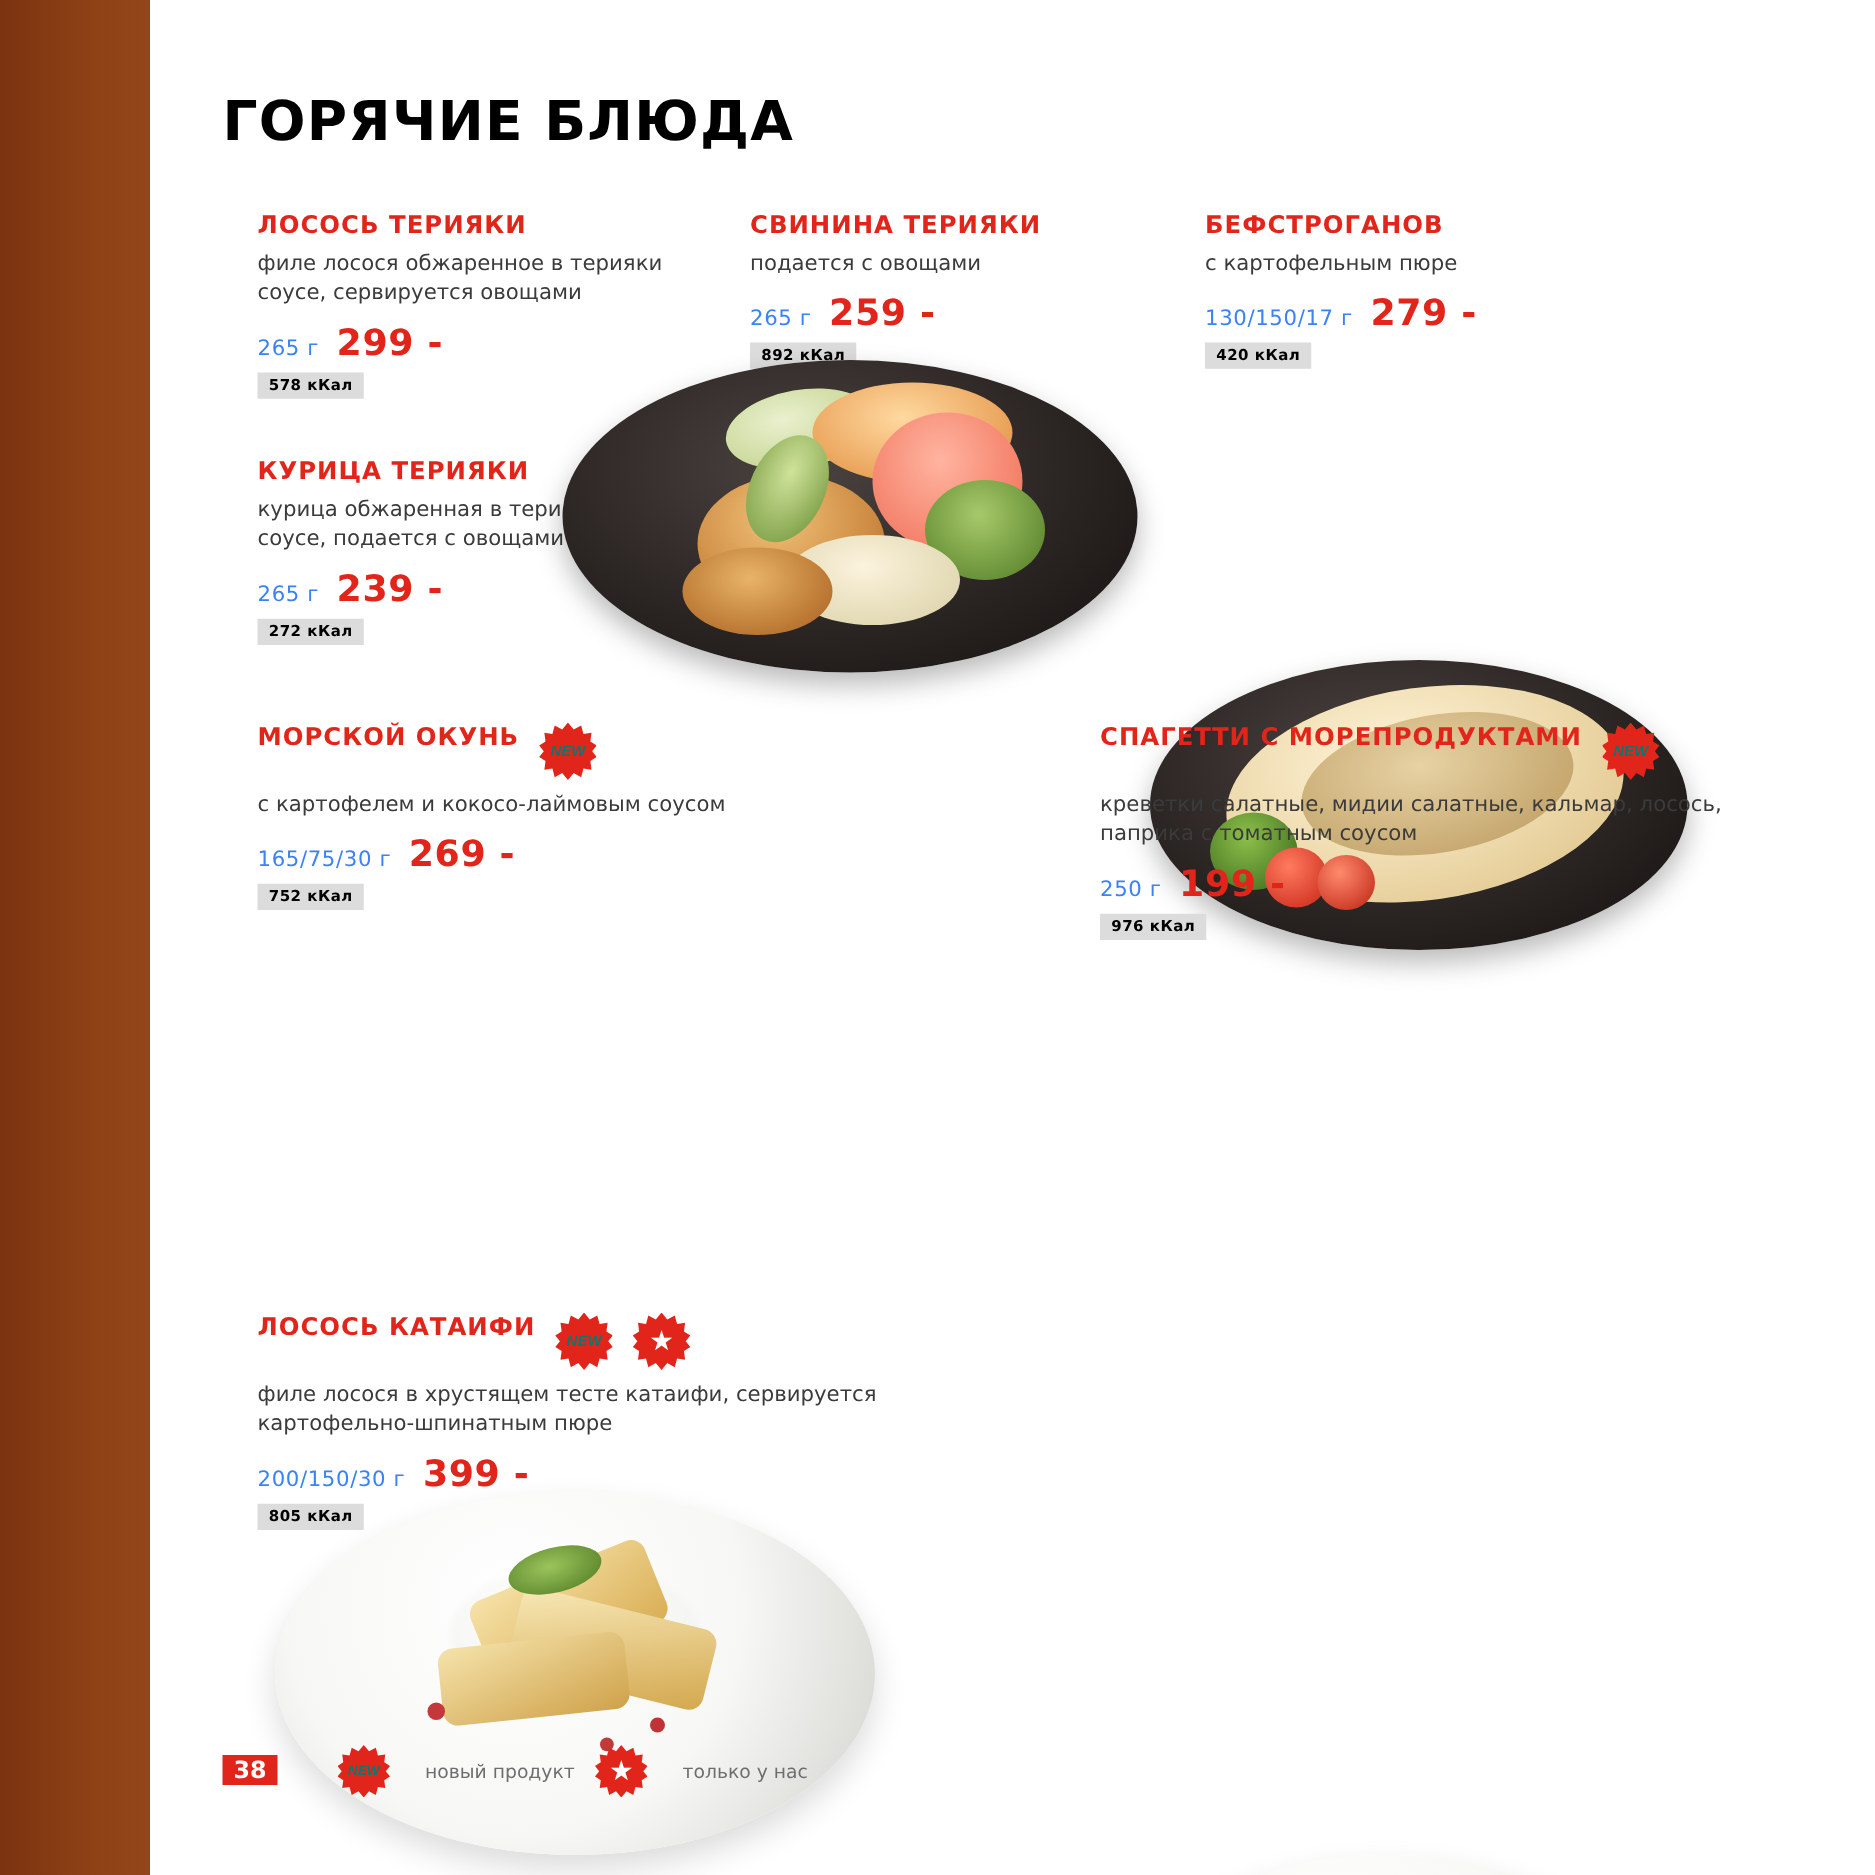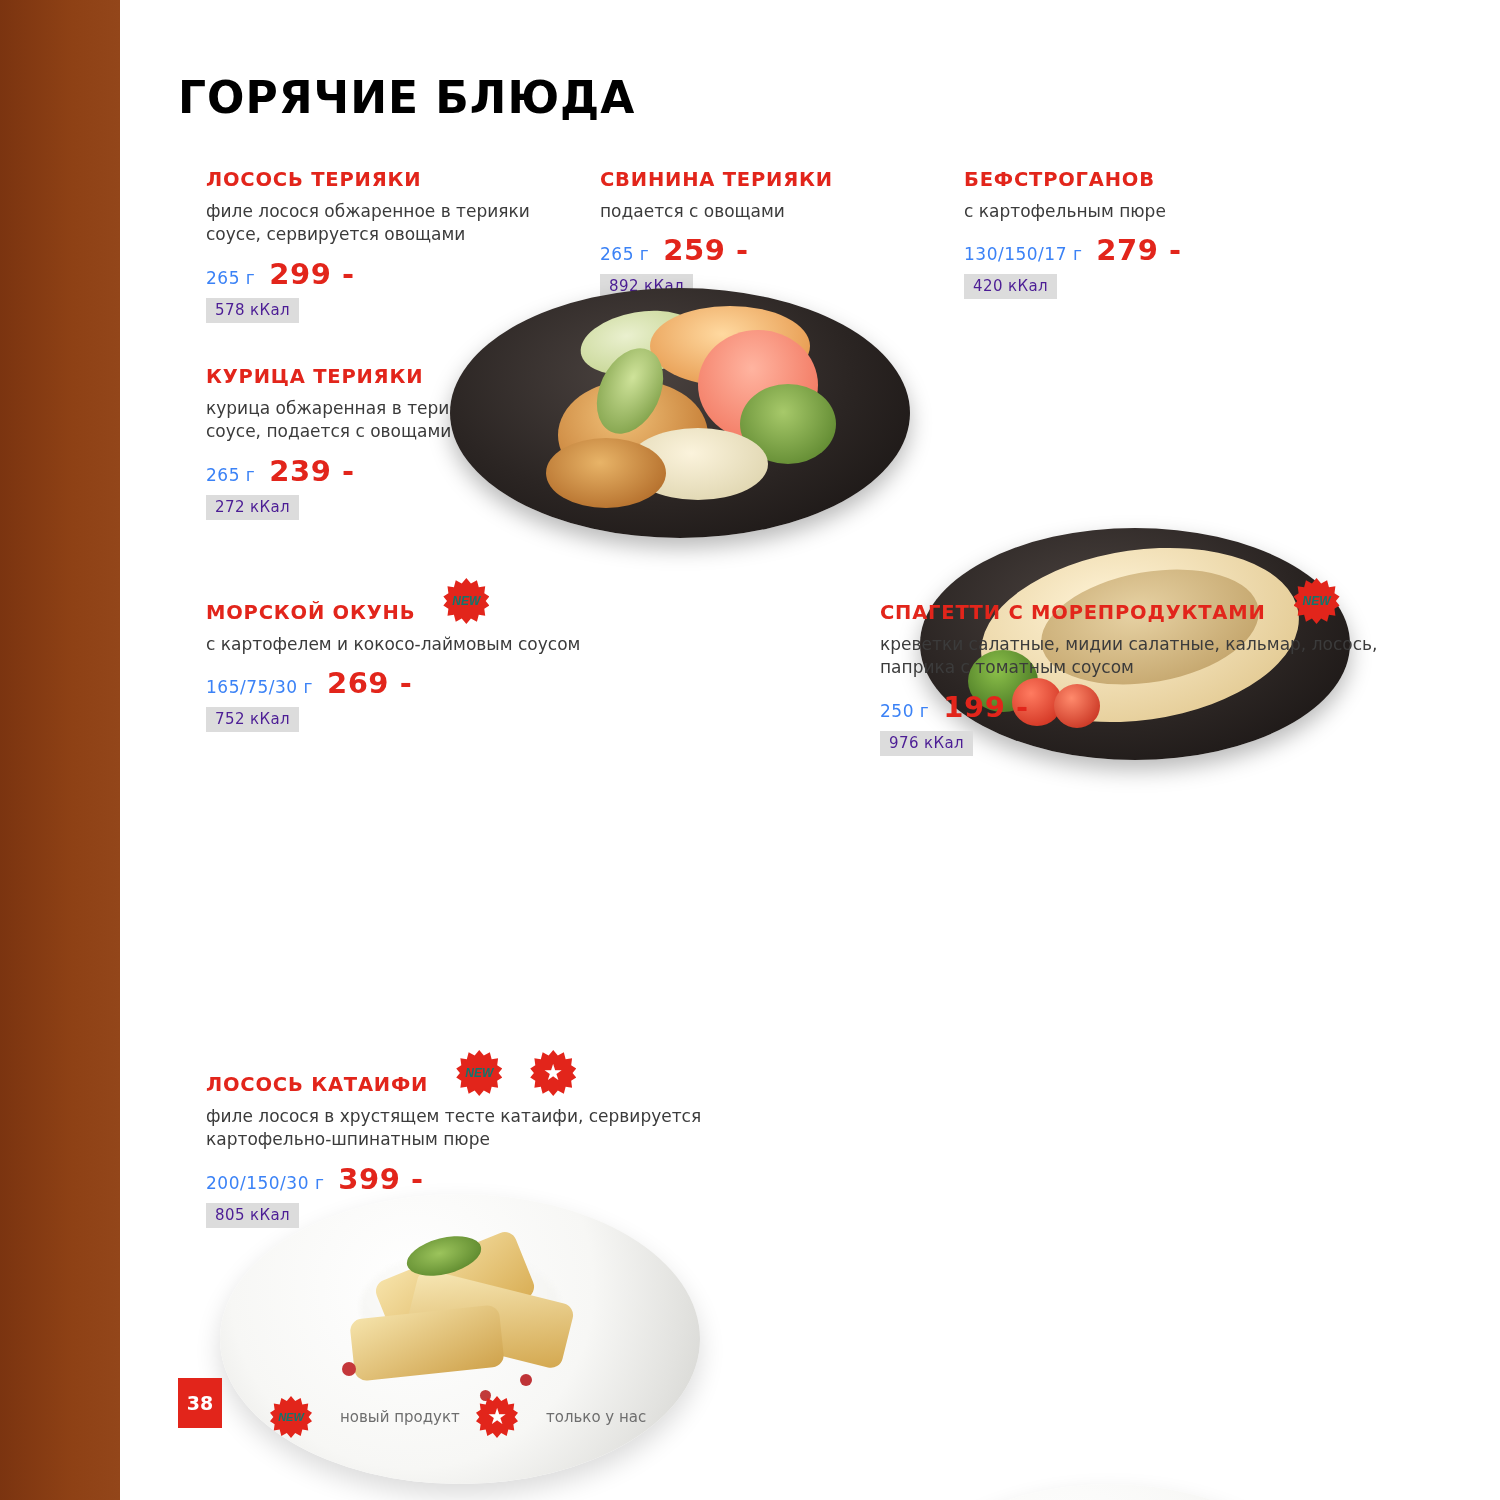--- a/index.html
+++ b/index.html
@@ -87,30 +87,31 @@
   .price {
     color: #e2251b;
     font-size: 29px;
     font-weight: bold;
     font-family: "DejaVu Sans", sans-serif;
     letter-spacing: 0.5px;
   }
   .kcal {
     display: inline-block;
     background: #dcdcdc;
-    color: #4c1d95;
-    font-size: 15px;
+    color: #000000;
+    font-size: 12px;
     font-family: "DejaVu Sans", sans-serif;
     padding: 3px 9px 4px 9px;
     letter-spacing: 0.4px;
+    font-weight: bold;
   }
   .title-row {
     display: flex;
-    align-items: flex-end;
-    gap: 28px;
+    align-items: flex-start;
+    gap: 16px;
     margin-bottom: 9px;
   }
   .title-row .dish-name { margin-bottom: 0; }
   
   .badge {
     position: relative;
     width: 46px;
     height: 46px;
     flex: 0 0 auto;
   }
@@ -166,21 +167,21 @@
     position: relative;
     overflow: hidden;
   }
   .blob { position: absolute; border-radius: 50%; }
   
   .pagenum {
     position: absolute;
     left: 58px;
     bottom: 72px;
     width: 44px;
-    height: 50px;
+    height: 24px;
     background: #e2251b;
     color: #ffffff;
     font-size: 19px;
     font-weight: bold;
     font-family: "DejaVu Sans", sans-serif;
     display: flex;
     align-items: center;
     justify-content: center;
   }
   .legend {

